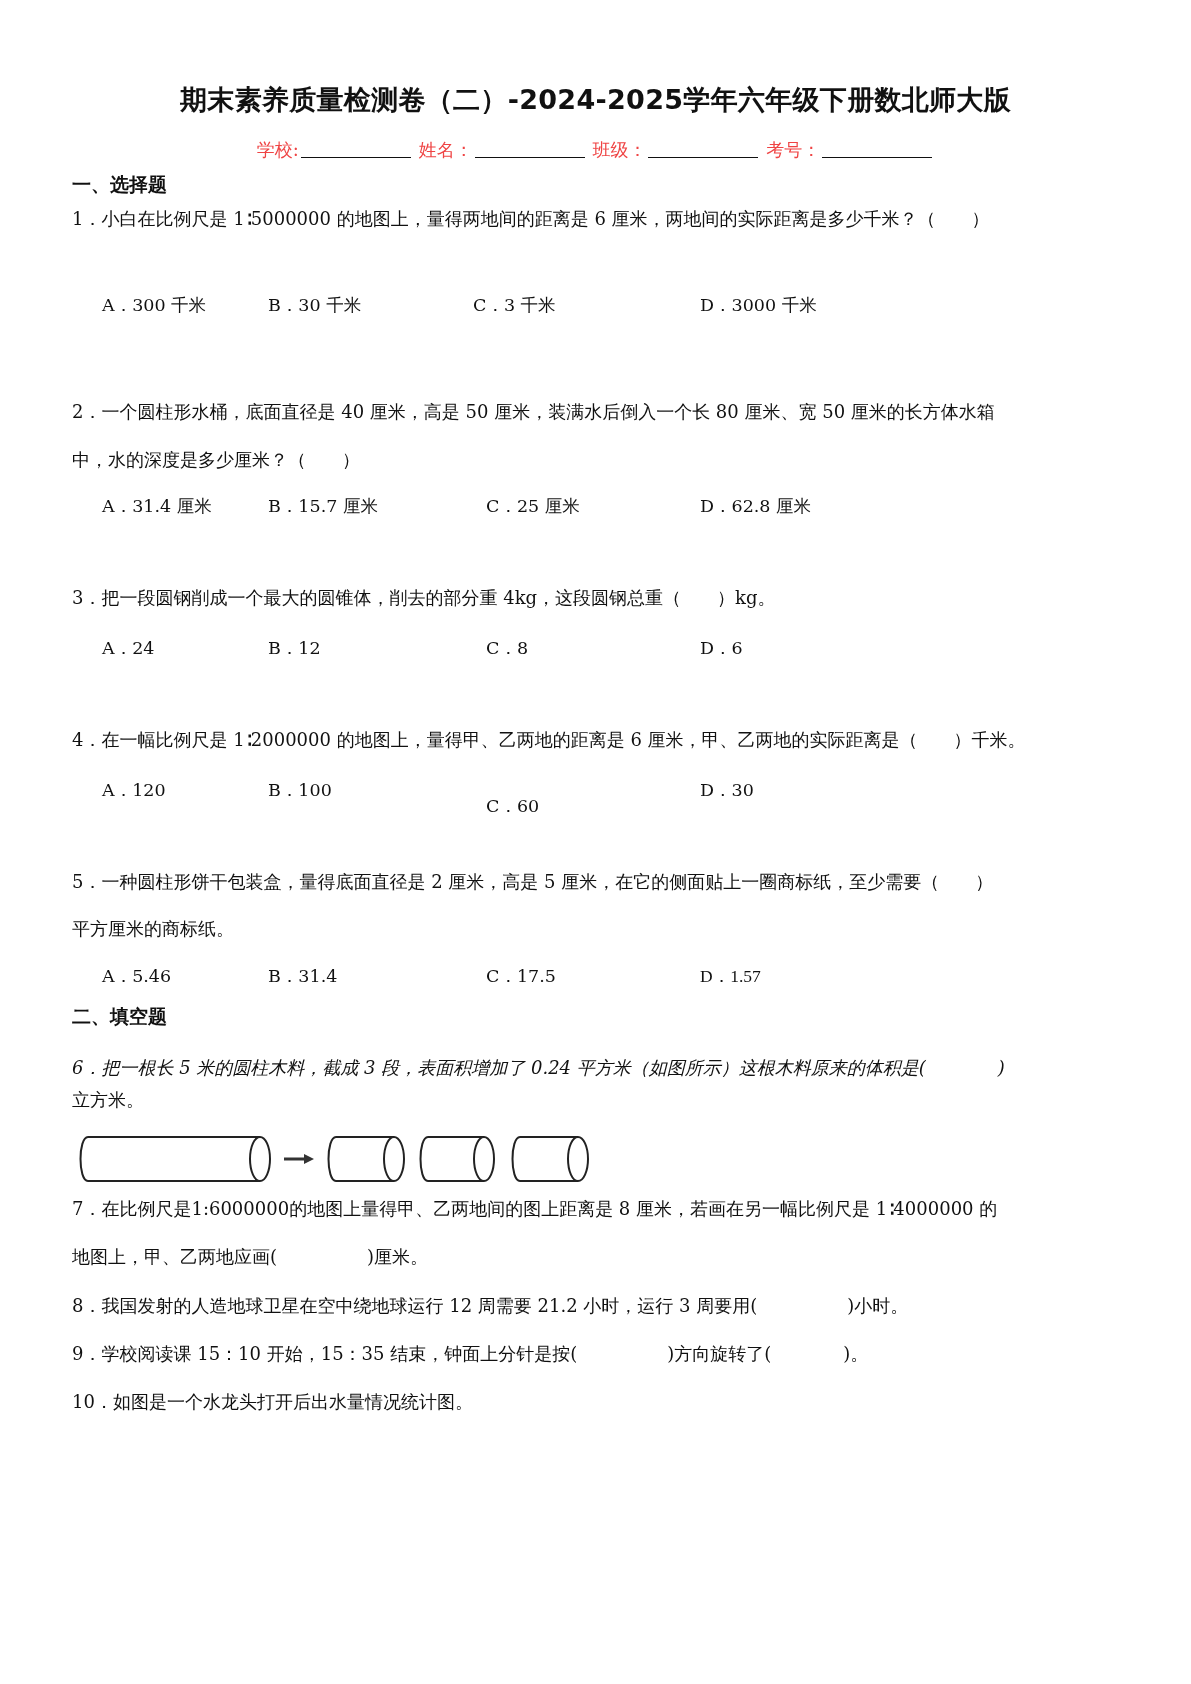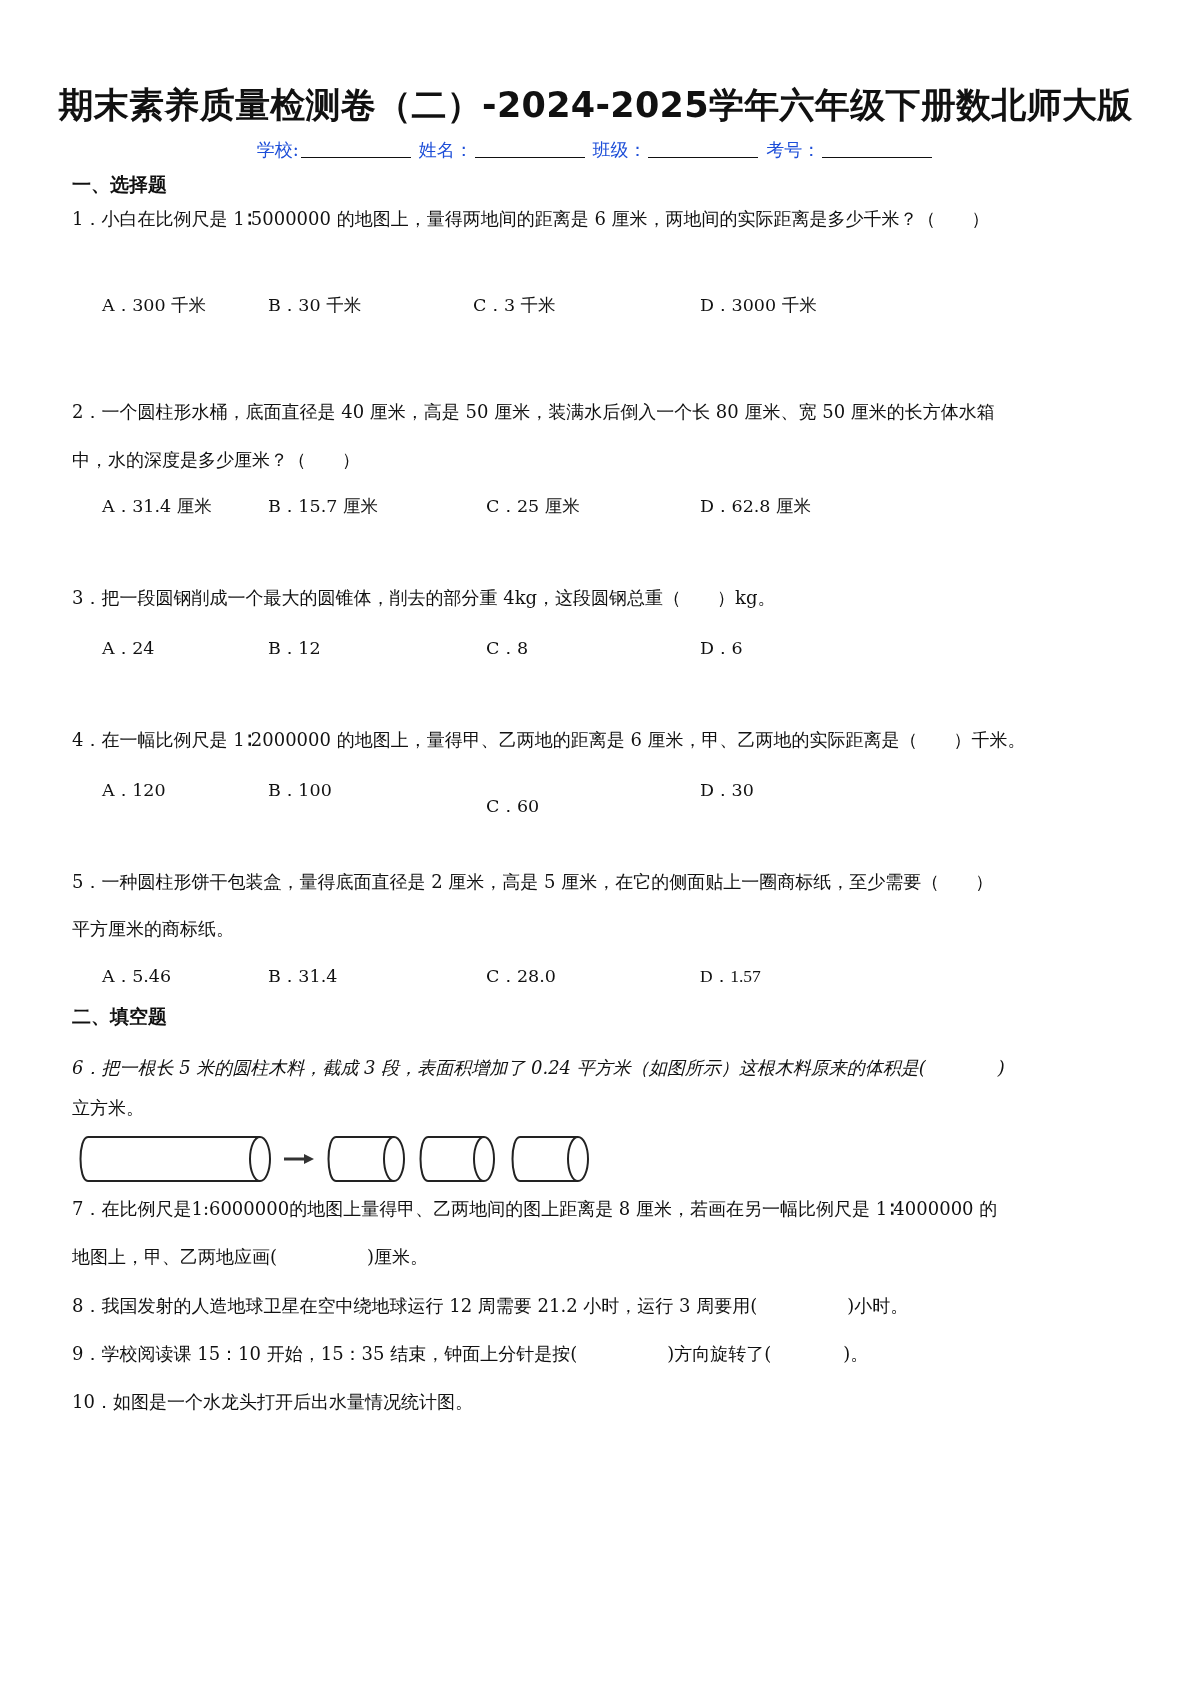--- a/index.html
+++ b/index.html
@@ -5,25 +5,25 @@
     html, body { margin: 0; padding: 0; background: #ffffff; }
     body {
       width: 1191px; height: 1684px; position: relative; overflow: hidden;
       font-family: "DejaVu Serif", "Liberation Serif", serif;
       color: #111111;
     }
     .abs { position: absolute; white-space: nowrap; }
     .title {
       top: 82px; left: 0; width: 1191px; text-align: center;
       font-family: "DejaVu Sans", "Liberation Sans", sans-serif;
-      font-weight: bold; font-size: 35px; letter-spacing: 0.3px;
+      font-weight: bold; font-size: 27px; letter-spacing: 0.3px;
     }
     .subhead {
       top: 138px; left: 0; width: 1191px; text-align: center;
-      font-size: 18px; color: #1d4ed8;
+      font-size: 18px; color: #ef4444;
     }
     .blank { display: inline-block; width: 110px; border-bottom: 1.5px solid #111; margin: 0 2px; vertical-align: -2px; height: 18px; }
     .section {
       font-family: "DejaVu Sans", "Liberation Sans", sans-serif;
       font-weight: bold; font-size: 19px; left: 72px;
     }
     .q { font-size: 18px; left: 72px; }
     .opt { font-size: 17.5px; }
     .fig { top: 1133px; left: 72px; }
   </style>
@@ -72,28 +72,28 @@
   <div class="abs opt" style="top:778px;left:268px;">B．100</div>
   <div class="abs opt" style="top:778px;left:486px;margin-top:16px;">C．60</div>
   <div class="abs opt" style="top:778px;left:700px;">D．30</div>
 </div>
 
 <div class="abs q" style="top:870px;">5．一种圆柱形饼干包装盒，量得底面直径是 2 厘米，高是 5 厘米，在它的侧面贴上一圈商标纸，至少需要（　　）</div>
 <div class="abs q" style="top:917px;">平方厘米的商标纸。</div>
 <div>
   <div class="abs opt" style="top:964px;left:102px;">A．5.46</div>
   <div class="abs opt" style="top:964px;left:268px;">B．31.4</div>
-  <div class="abs opt" style="top:964px;left:486px;">C．28.0</div>
+  <div class="abs opt" style="top:964px;left:486px;">C．17.5</div>
   <div class="abs opt" style="top:964px;left:700px;font-family:Liberation Serif, serif;">D．1.57</div>
 </div>
 
 <div class="abs section" style="top:1004px;">二、填空题</div>
 
 <div class="abs q" style="top:1056px;font-style:italic;">6．把一根长 5 米的圆柱木料，截成 3 段，表面积增加了 0.24 平方米（如图所示）这根木料原来的体积是(　　　　)</div>
-<div class="abs q" style="top:1088px;margin-top:8px;">立方米。</div>
+<div class="abs q" style="top:1088px;">立方米。</div>
 
 <div class="abs fig">
   <svg width="540" height="52" viewBox="0 0 540 52">
     <g fill="none" stroke="#222" stroke-width="2">
 
       <path d="M16,4 L188,4 M16,48 L188,48"></path>
       <path d="M16,4 C6,4 6,48 16,48"></path>
       <ellipse cx="188" cy="26" rx="10" ry="22"></ellipse>
 
       <path d="M264,4 L322,4 M264,48 L322,48"></path>

